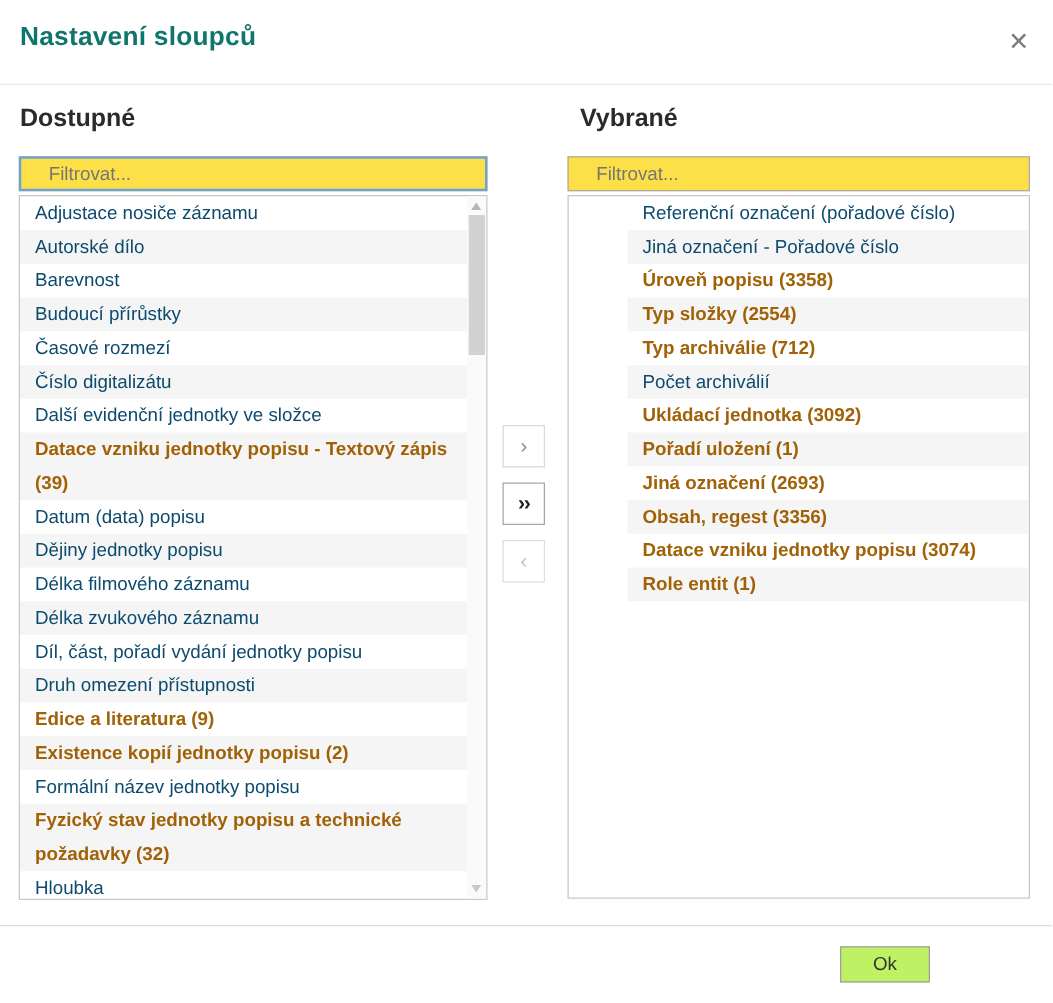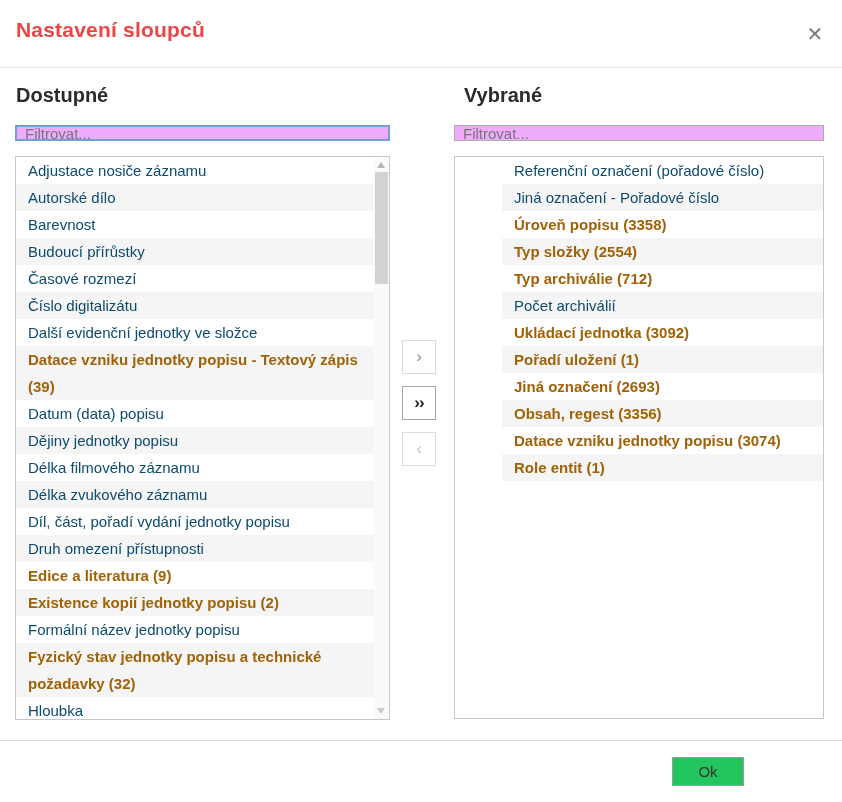--- a/index.html
+++ b/index.html
@@ -1,29 +1,29 @@
 <!DOCTYPE html>
 <html><head>
 <meta charset="utf-8">
 <style>
   * { margin:0; padding:0; box-sizing:border-box; }
   html,body { width:842px; height:802px; background:#fff; font-family:"Liberation Sans", sans-serif; }
   .dialog { position:relative; width:842px; height:802px; background:#fff; overflow:hidden; }
 
-  .dialog-title { position:absolute; left:16px; top:18px; font-size:21px; font-weight:600; color:#ef4444; letter-spacing:.2px; }
+  .dialog-title { position:absolute; left:16px; top:18px; font-size:21px; font-weight:600; color:#0f766e; letter-spacing:.2px; }
   .close-btn { position:absolute; right:15px; top:22px; width:24px; height:24px; color:#7a7a7a; font-size:20px; line-height:24px; text-align:center; cursor:pointer; font-weight:400; }
   .divider { position:absolute; left:0; right:0; height:1px; background:#e8e8e8; }
   .divider.top { top:67px; }
   .divider.bottom { top:740px; background:#d9dee1; }
 
   .panel-heading { position:absolute; top:84px; font-size:20px; font-weight:600; color:#2b2b2b; }
   .heading-left { left:16px; }
   .heading-right { left:464px; }
 
-  .filter-input { position:absolute; top:125px; height:16px; font-size:15px; color:#333; padding:0 8px; outline:none; background:#f0abfc; font-family:"Liberation Sans", sans-serif; }
+  .filter-input { position:absolute; top:125px; height:28px; font-size:15px; color:#333; padding:0 22px; outline:none; background:#fde047; font-family:"Liberation Sans", sans-serif; }
   .filter-input::placeholder { color:#767676; opacity:1; }
   .filter-left { left:15px; width:375px; border:2px solid #6da2d8; }
   .filter-right { left:454px; width:370px; border:1px solid #ababab; }
 
   .listbox { position:absolute; top:156px; border:1px solid #c8c8c8; background:#fff; overflow:hidden; }
   .list-left { left:15px; width:375px; height:564px; }
   .list-right { left:454px; width:370px; height:563px;padding-left:47px; }
   .listbox ul { list-style:none; }
   .list-left ul { margin-right:15px; }
   .listbox li { font-size:15px; color:#0c4a6e; line-height:27px; padding:0 10px 0 12px; cursor:pointer; }
@@ -40,21 +40,21 @@
   .scroll-down::after { bottom:5px; border-left:4.5px solid transparent; border-right:4.5px solid transparent; border-top:6px solid #c9c9c9; }
   .scroll-thumb { position:absolute; left:1px; top:15px; width:13px; height:112px; background:#d2d2d2; cursor:grab; }
 
   
   .transfer-btn { position:absolute; left:402px; width:34px; height:34px; background:#fff; text-align:center; line-height:31px; font-size:17px; cursor:pointer; user-select:none; font-family:"Liberation Sans", sans-serif; }
   .btn-move-right { top:340px; border:1px solid #d9d9d9; color:#8e8e8e; }
   .btn-move-all-right { top:386px; border:1px solid #a6a6a6; color:#1f1f1f; font-weight:700; letter-spacing:-1px; }
   .btn-move-left { top:432px; border:1px solid #dedede; color:#c4c4c4; }
 
   
-  .ok-btn { position:absolute; left:672px; top:757px; width:72px; height:29px; background:#22c55e; border:1px solid #9e9e9e; font-size:15px; color:#333; text-align:center; line-height:27px; cursor:pointer; font-family:"Liberation Sans", sans-serif; }
+  .ok-btn { position:absolute; left:672px; top:757px; width:72px; height:29px; background:#bef264; border:1px solid #9e9e9e; font-size:15px; color:#333; text-align:center; line-height:27px; cursor:pointer; font-family:"Liberation Sans", sans-serif; }
   .storno-link { position:absolute; left:757px; top:802px; font-size:15px; color:#5c7999; text-decoration:underline; cursor:pointer; }
 </style>
 </head>
 <body>
 
 <div class="dialog">
 
   <div class="dialog-title">Nastavení sloupců</div>
   <div class="close-btn">✕</div>
   <div class="divider top"></div>

